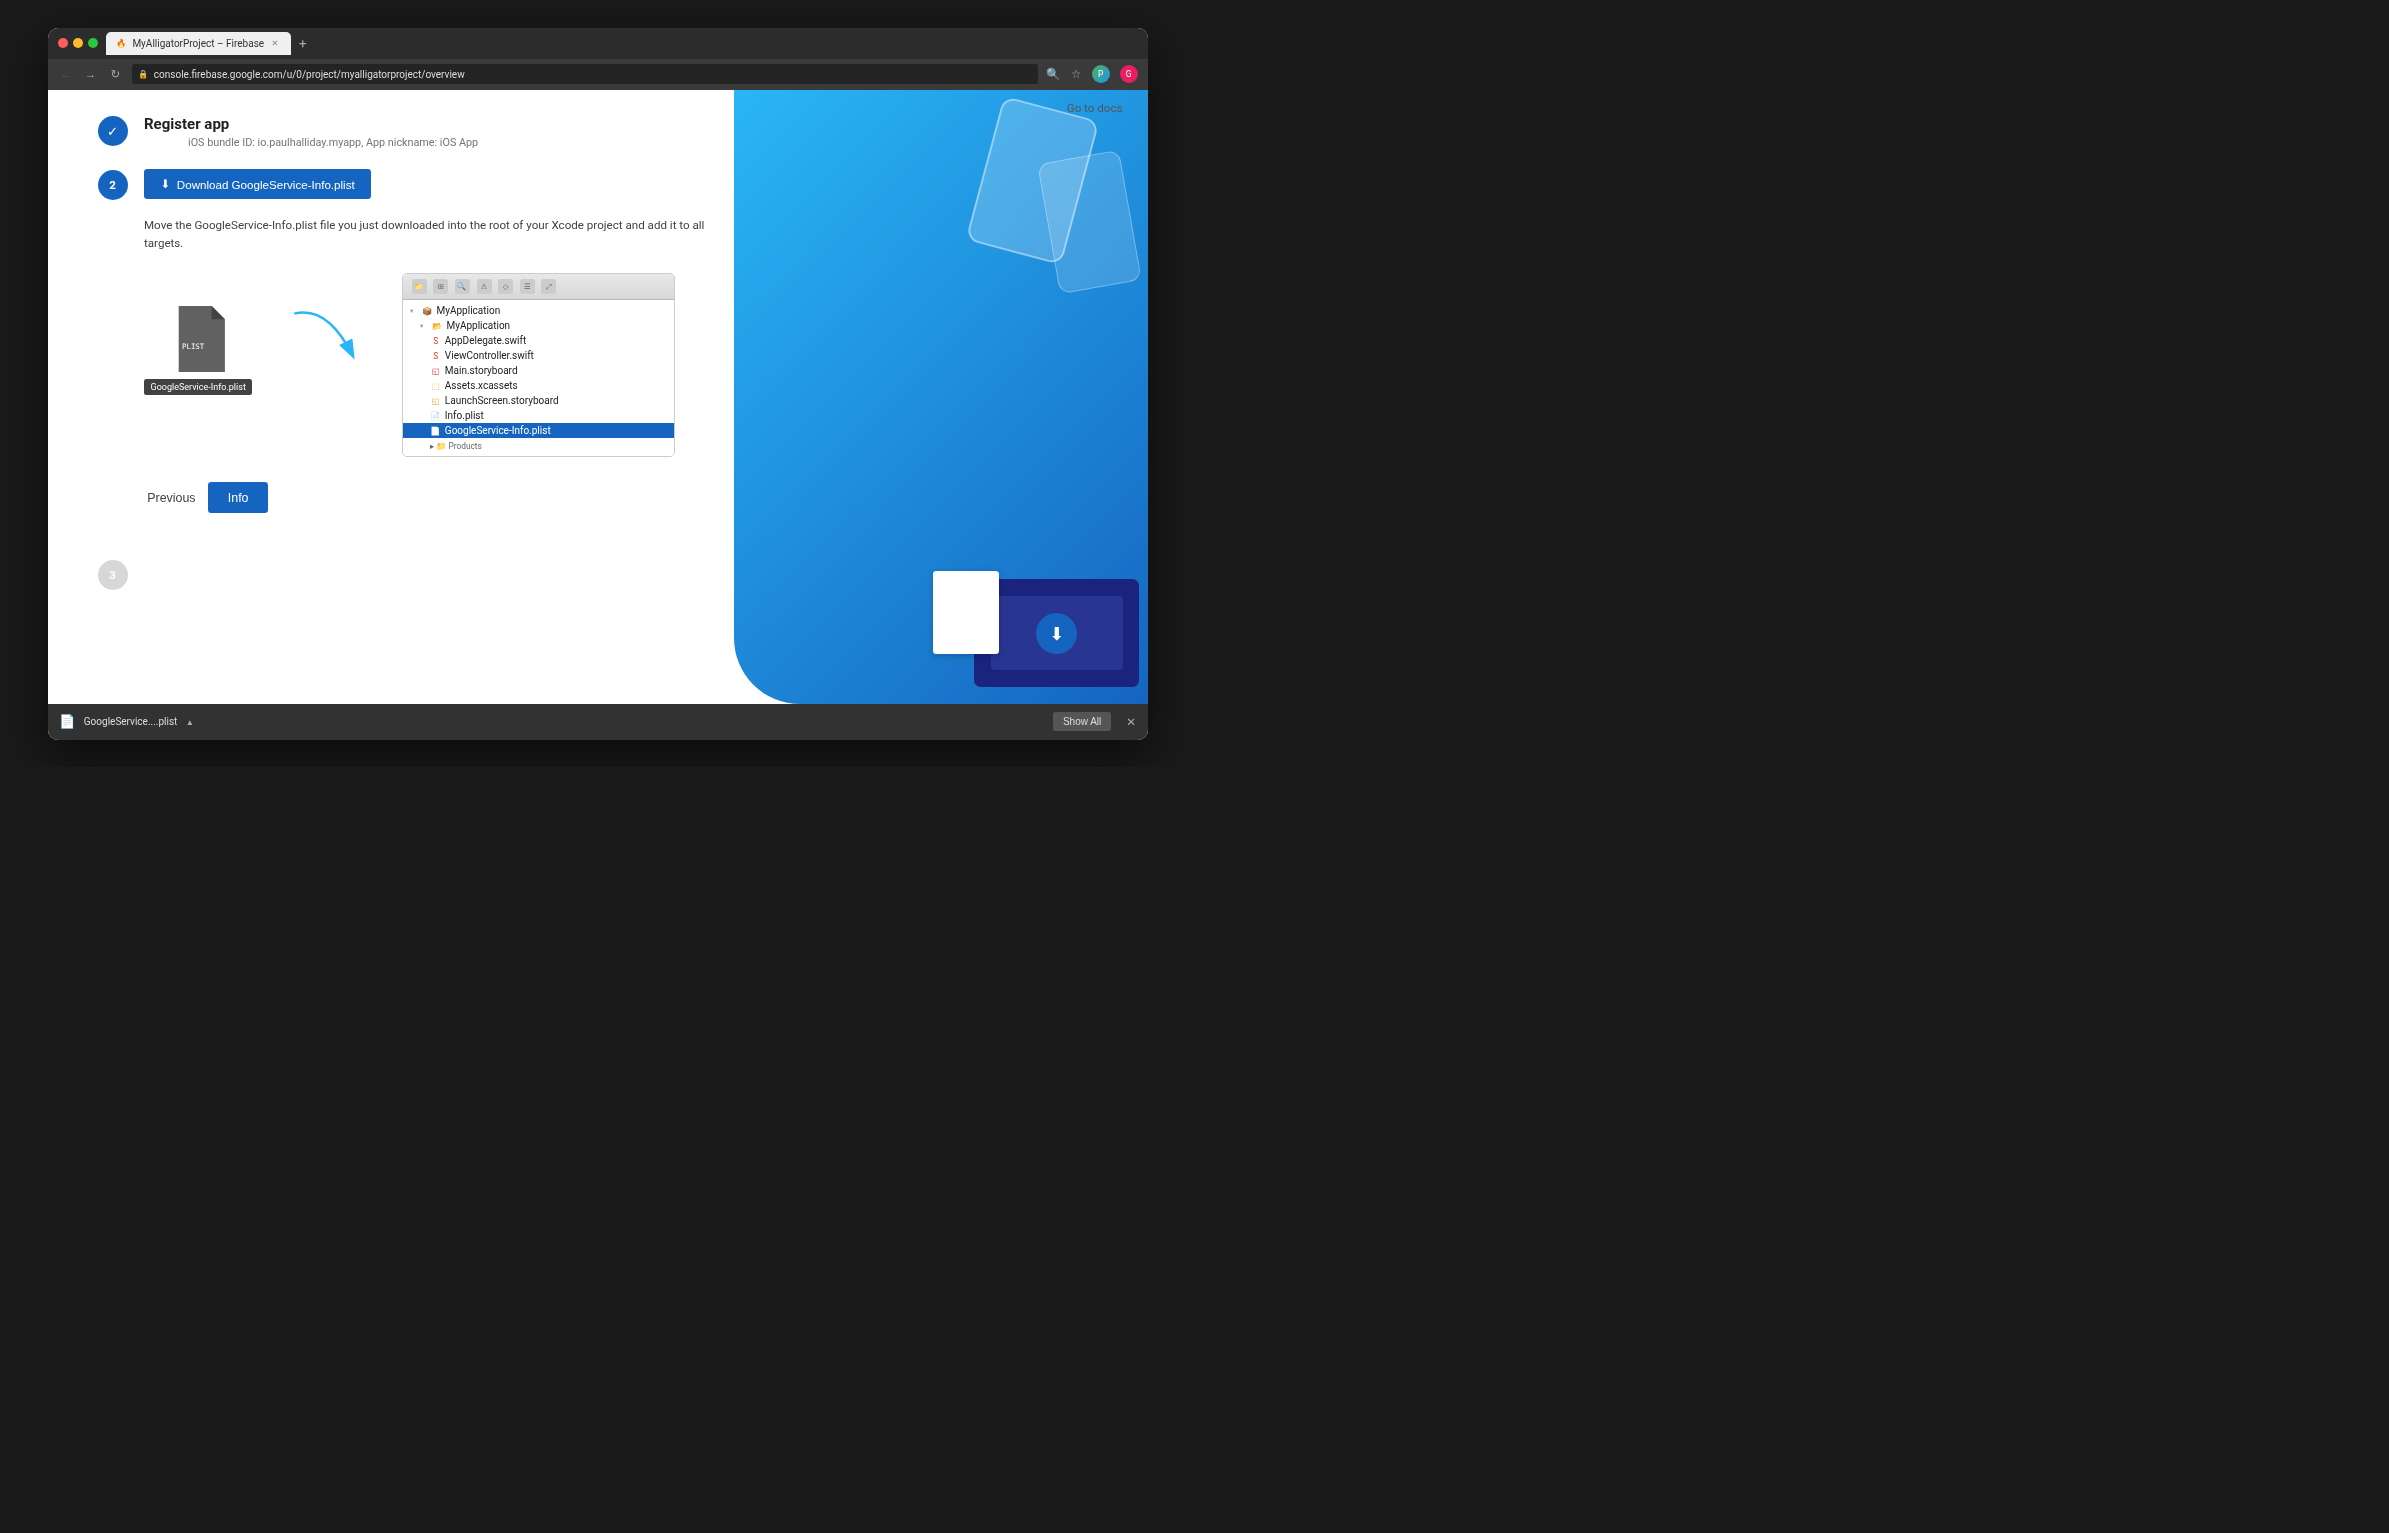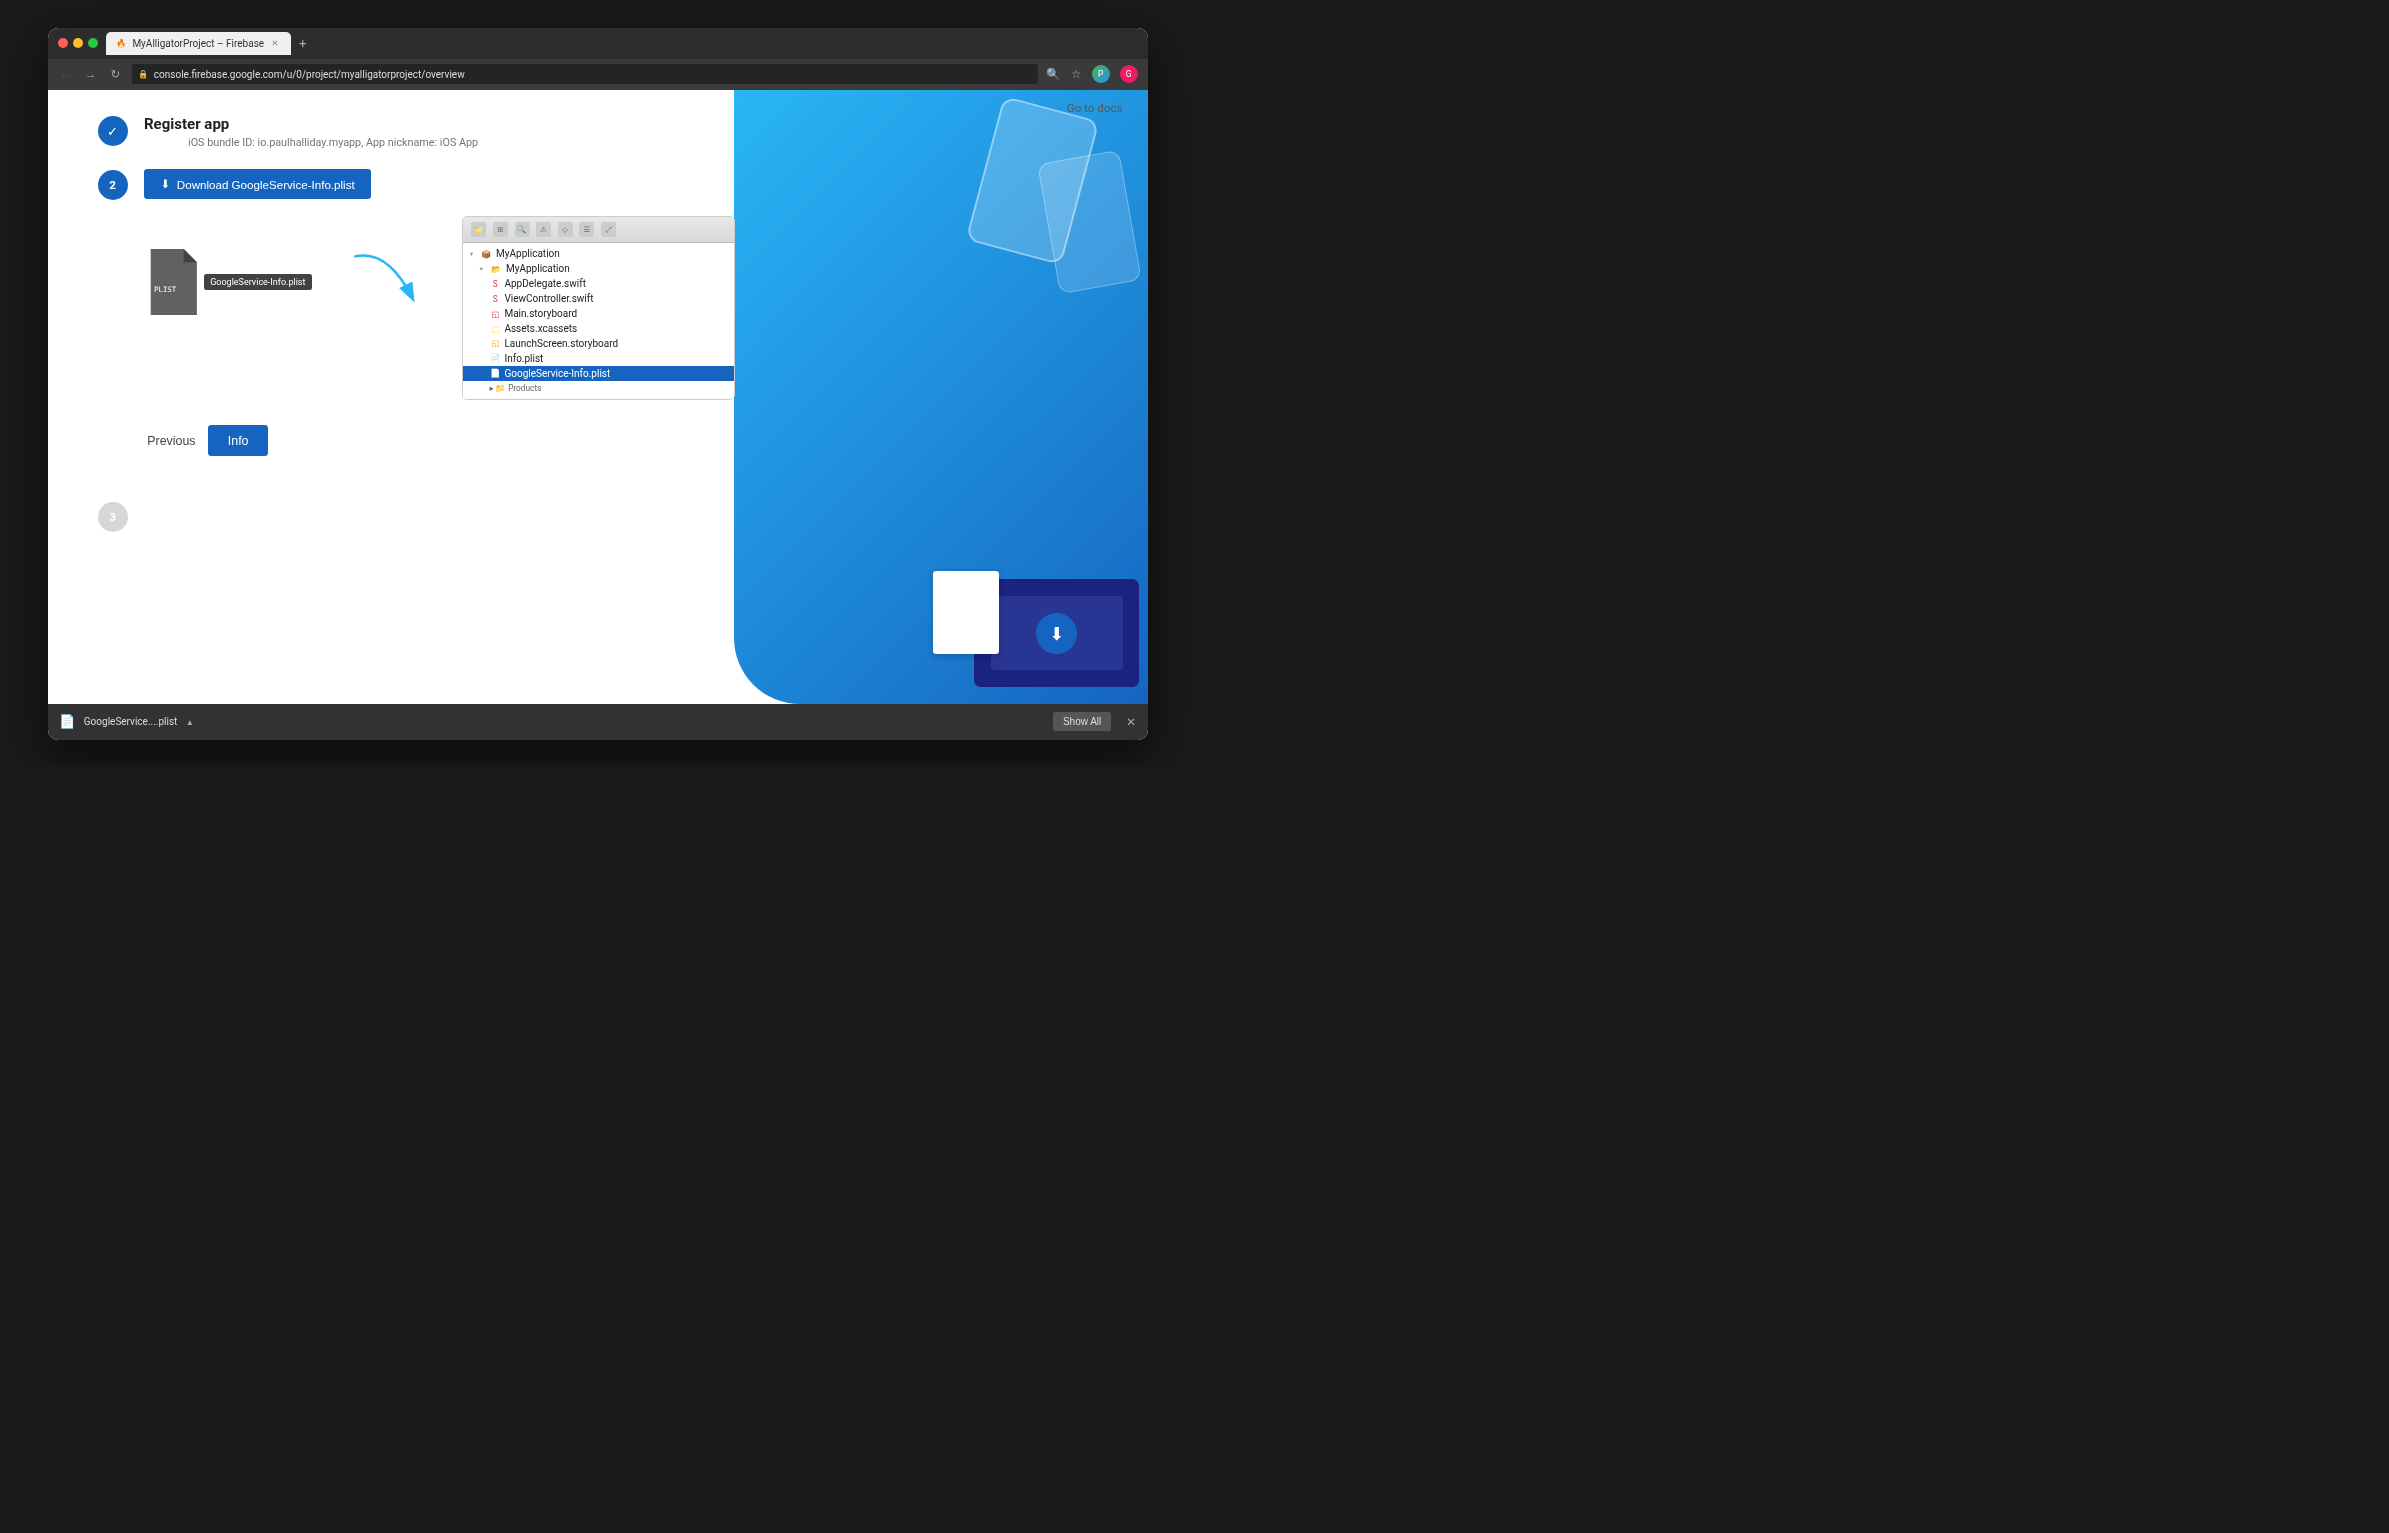--- a/index.html
+++ b/index.html
@@ -288,21 +288,21 @@
     .xcode-illustration {
       display: flex;
       align-items: flex-start;
       gap: 50px;
       margin-bottom: 25px;
       position: relative;
     }
 
     .file-icon-container {
       display: flex;
-      flex-direction: row;
+      flex-direction: column;
       align-items: center;
       gap: 6.6px;
       margin-top: 33px;
     }
     .file-icon {
       width: 53px;
       height: 66px;
       position: relative;
     }
     .file-icon svg {
@@ -599,20 +599,21 @@
       <div class="step">
         <div class="step-icon current">2</div>
         <div class="step-content">
 
 
           <button class="download-btn">
             <span class="download-icon">⬇</span>
             <span>Download GoogleService-Info.plist</span>
           </button>
 
+          <p class="instruction-text">Move the GoogleService-Info.plist file you just downloaded into the root of your Xcode project and add it to all targets.</p>
 
           <div class="xcode-illustration">
 
             <div class="file-icon-container">
               <div class="file-icon">
                 <svg viewBox="0 0 64 80" xmlns="http://www.w3.org/2000/svg">
                   <path d="M8 0 L48 0 L64 16 L64 80 L8 80 Z" fill="#616161"></path>
                   <path d="M48 0 L48 16 L64 16 Z" fill="#424242"></path>
                   <text x="12" y="52" font-size="9" fill="white" font-family="monospace">PLIST</text>
                 </svg>

